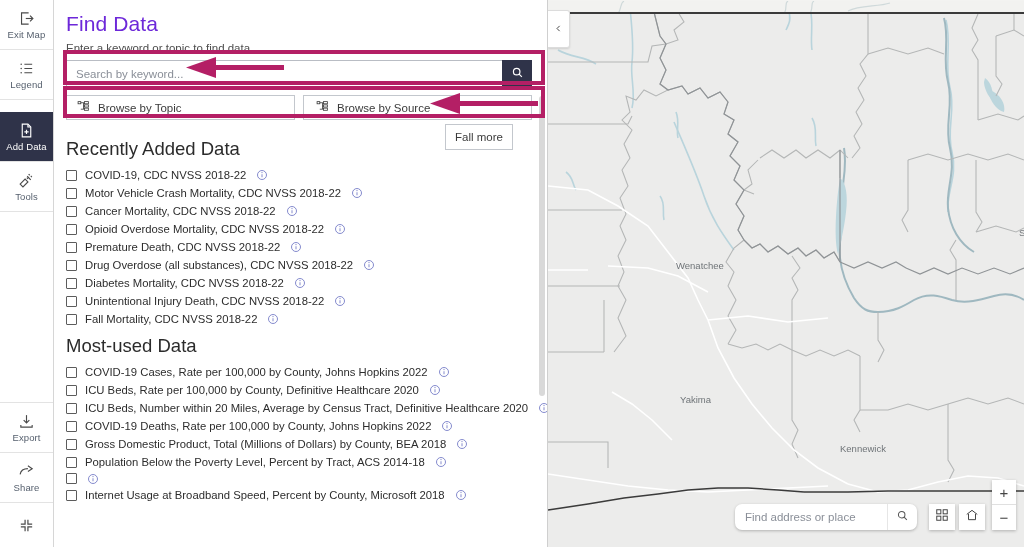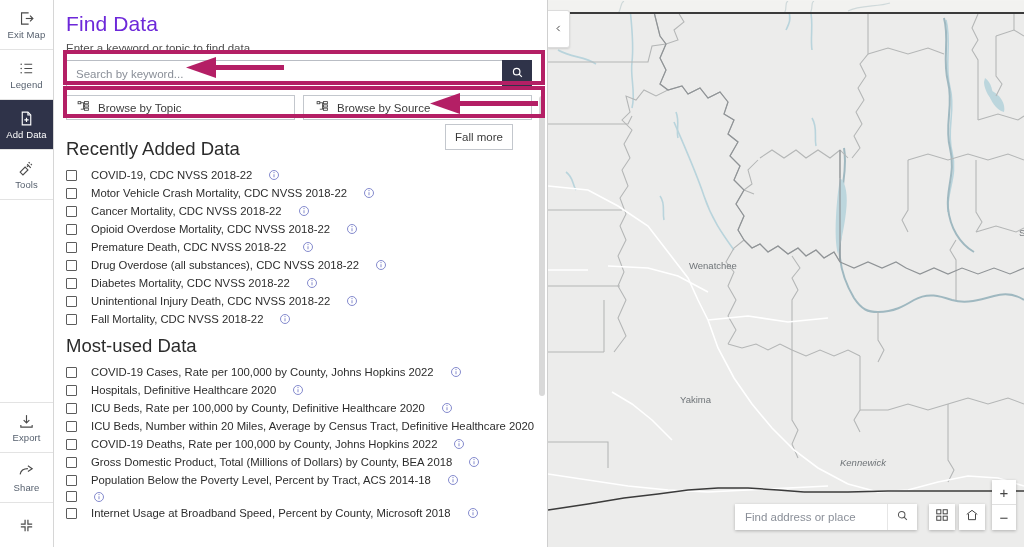--- a/index.html
+++ b/index.html
@@ -46,20 +46,21 @@
   }
   .rail-item .rail-label {
     font-size: 9.5px;
     line-height: 10px;
     color: #555f6d;
     letter-spacing: .1px;
   }
   .rail-item.active {
     background: #2f3349;
     color: #ffffff;
+    margin-top: 12px;
   }
   .rail-item.active .rail-label { color: #ffffff; }
   .rail-item svg { display: block; }
   .rail-item.nolabel { height: 44px; border-bottom: none; }
 
   
   .panel {
     width: 494px;
     flex: 0 0 494px;
     height: 547px;
@@ -156,21 +157,21 @@
     cursor: pointer;
     font-family: "Liberation Sans", sans-serif;
     margin-top: -14px;
     margin-right: 12px;
   }
 
   .data-list { margin: 6px 0 0 0; padding: 0; list-style: none; }
   .data-item {
     display: flex;
     align-items: center;
-    gap: 14px;
+    gap: 8px;
     font-size: 11.3px;
     color: #2d2d2d;
     padding: 1.5px 0;
     line-height: 15px;
   }
   .cbx {
     width: 11px; height: 11px;
     border: 1.3px solid #5c5c5c;
     border-radius: 1px;
     background: #fff;
@@ -249,20 +250,21 @@
   }
 
   .map-search {
     position: absolute;
     right: 107px; bottom: 17px;
     display: flex;
     height: 26px;
     background: #fff;
     box-shadow: 0 1px 3px rgba(0,0,0,.25);
     z-index: 12;
+    border-radius: 7px;
   }
   .map-search input {
     width: 152px;
     border: none;
     outline: none;
     font-size: 11.5px;
     padding: 0 10px;
     color: #333;
     font-family: "Liberation Sans", sans-serif;
     background: transparent;
@@ -546,29 +548,20 @@
           </li>
         </ul>
 
       <div class="section-head section2">
         <h2 class="section-title">Most-used Data</h2>
       </div>
       <ul class="data-list" id="mostused-list">
           <li class="data-item">
             <span class="cbx"></span>
             <span class="item-label">COVID-19 Cases, Rate per 100,000 by County, Johns Hopkins 2022</span>
-            <span class="info-ico"><svg width="12" height="12" viewBox="0 0 24 24" fill="none" stroke="#6f76c4" stroke-width="1.7">
-                <circle cx="12" cy="12" r="9"></circle>
-                <path d="M12 10.5v6"></path>
-                <circle cx="12" cy="7.2" r="1.1" fill="#6f76c4" stroke="none"></circle>
-              </svg></span>
-          </li>
-          <li class="data-item">
-            <span class="cbx"></span>
-            <span class="item-label">Hospitals, Definitive Healthcare 2020</span>
             <span class="info-ico"><svg width="12" height="12" viewBox="0 0 24 24" fill="none" stroke="#6f76c4" stroke-width="1.7">
                 <circle cx="12" cy="12" r="9"></circle>
                 <path d="M12 10.5v6"></path>
                 <circle cx="12" cy="7.2" r="1.1" fill="#6f76c4" stroke="none"></circle>
               </svg></span>
           </li>
           <li class="data-item">
             <span class="cbx"></span>
             <span class="item-label">ICU Beds, Rate per 100,000 by County, Definitive Healthcare 2020</span>
             <span class="info-ico"><svg width="12" height="12" viewBox="0 0 24 24" fill="none" stroke="#6f76c4" stroke-width="1.7">
@@ -750,23 +743,23 @@
 
     <div class="collapse-btn">
       <span>
         <svg width="9" height="11" viewBox="0 0 24 24" fill="none" stroke="#333" stroke-width="2.4">
           <path d="M15 5l-7 7 7 7"></path>
         </svg>
       </span>
     </div>
 
     <div id="map-labels">
-        <div class="mlabel" style="left: 141px; top: 260px;">Wenatchee</div>
+        <div class="mlabel" style="left: 128px; top: 260px;">Wenatchee</div>
         <div class="mlabel" style="left: 132px; top: 394px;">Yakima</div>
-        <div class="mlabel" style="left: 292px; top: 457px; font-style: italic;">Kennewick</div>
+        <div class="mlabel" style="left: 292px; top: 443px;">Kennewick</div>
         <div class="mlabel" style="left: 471px; top: 227px;">Sp</div>
       </div>
 
     <div class="map-search">
       <input type="text" placeholder="Find address or place" style="">
       <div class="msbtn">
         <span>
           <svg width="13" height="13" viewBox="0 0 24 24" fill="none" stroke="#555" stroke-width="1.9">
             <circle cx="10.5" cy="10.5" r="6"></circle>
               <path d="M15 15l5 5"></path>

